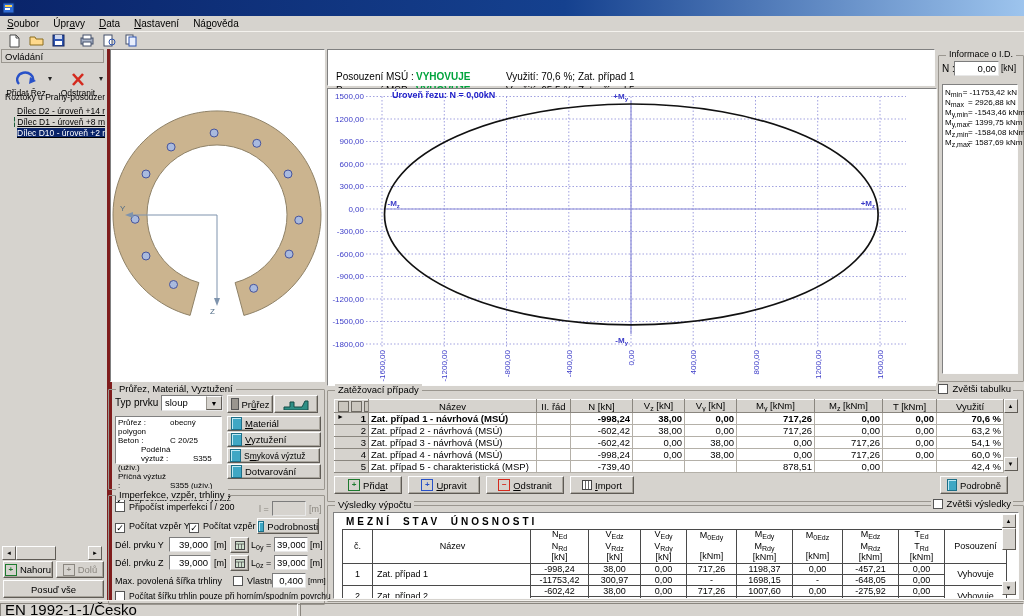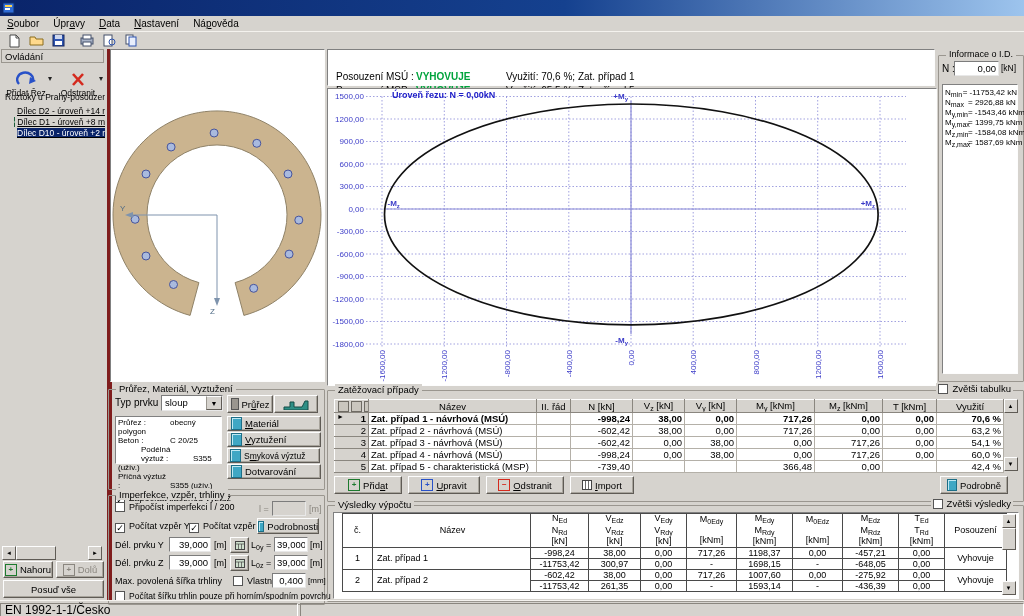--- a/index.html
+++ b/index.html
@@ -10,21 +10,21 @@
   .abs{position:absolute;}
   
   .titlebar{left:0;top:0;width:1024px;height:16px;background:linear-gradient(90deg,#0a246a 0%,#15418f 55%,#9ec5ee 100%);
             color:#fff;display:flex;align-items:center;gap:4px;padding-left:3px;font-size:10px;white-space:nowrap;overflow:hidden;}
   .menubar{left:0;top:16px;width:1024px;height:15px;background:#d6d3ce;border-bottom:1px solid #f4f2ee;display:flex;align-items:center;}
   .menu-item{padding:1px 7px;cursor:default;}
   .toolbar{left:0;top:32px;width:1024px;height:17px;display:flex;align-items:center;gap:2px;padding-left:4px;}
   .tbtn{width:20px;height:16px;display:inline-flex;align-items:center;justify-content:center;background:#d6d3ce;}
   .tsep{width:5px;height:14px;}
   .statusbar{left:0;top:600px;width:1024px;height:16px;border-top:1px solid #f4f2ee;display:flex;gap:2px;padding-top:2px;box-sizing:border-box;}
-  .sb-cell{border:1px solid;border-color:#8a867f #fff #fff #8a867f;height:12px;line-height:12px;padding:0 4px;font-size:12px;}
+  .sb-cell{border:1px solid;border-color:#8a867f #fff #fff #8a867f;height:12px;line-height:12px;padding:0 4px;font-size:15px;}
   
   .raised{background:#d6d3ce;border:1px solid;border-color:#fdfdfd #5f5b55 #5f5b55 #fdfdfd;}
   .sunkenw{background:#fff;border:1px solid;border-color:#808080 #fdfdfd #fdfdfd #808080;}
   .grp{border:1px solid #9a968f;border-radius:1px;}
   .grp-label{position:absolute;top:-7px;left:7px;background:#d6d3ce;padding:0 3px;font-size:9.5px;}
   .btn{display:inline-flex;align-items:center;justify-content:center;gap:3px;background:#d6d3ce;
        border:1px solid;border-color:#fdfdfd #5f5b55 #5f5b55 #fdfdfd;box-shadow:inset -1px -1px 0 #a8a49c;
        font-size:9.5px;cursor:default;white-space:nowrap;}
   .field{background:#fff;border:1px solid;border-color:#7c7c7c #e8e8e8 #e8e8e8 #7c7c7c;font-size:9.5px;
          font-family:"Liberation Sans",sans-serif;padding:0 2px;box-sizing:border-box;height:15px;}
@@ -517,21 +517,21 @@
           <td class="lcv">0,00</td>
           <td class="lcv">60,0 %</td>
         </tr>
         <tr class="">
           <td class="lcnum">5</td>
           <td class="lcname">Zat. případ 5 - charakteristická (MSP)</td>
           <td class="lcc"></td>
           <td class="lcv">-739,40</td>
           <td class="lcv"></td>
           <td class="lcv"></td>
-          <td class="lcv">366,48</td>
+          <td class="lcv">878,51</td>
           <td class="lcv">0,00</td>
           <td class="lcv"></td>
           <td class="lcv">42,4 %</td>
         </tr>
       </tbody>
     </table>
   <div class="vsb" style="left:676px;top:8px;height:72px;">
     <span class="sbtn raised">▲</span>
     <span style="flex:1"></span>
     <span class="sbtn raised">▼</span>
@@ -561,20 +561,21 @@
     </div>
 </div>
 
 <div class="abs grp" style="left:327px;top:505px;width:695px;height:95px;">
   <span class="grp-label">Výsledky výpočtu</span>
   <div class="chk-float" style="top:-8px;right:10px;">
     <span class="cb"></span>
       <span>Zvětši výsledky</span>
   </div>
   <div class="res-area abs" style="left:5px;top:6px;width:684px;height:85px;">
+    <div class="res-title">MEZNÍ STAV ÚNOSNOSTI</div>
     <table class="res-table" id="res-table">
         <colgroup>
           <col style="width:30px">
           <col style="width:158px">
           <col style="width:58px">
           <col style="width:52px">
           <col style="width:46px">
           <col style="width:50px">
           <col style="width:56px">
           <col style="width:50px">

